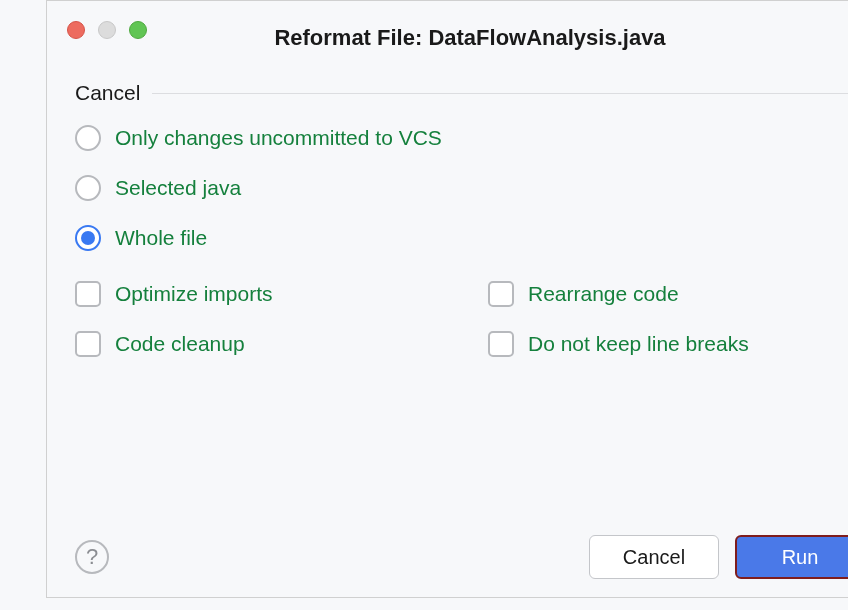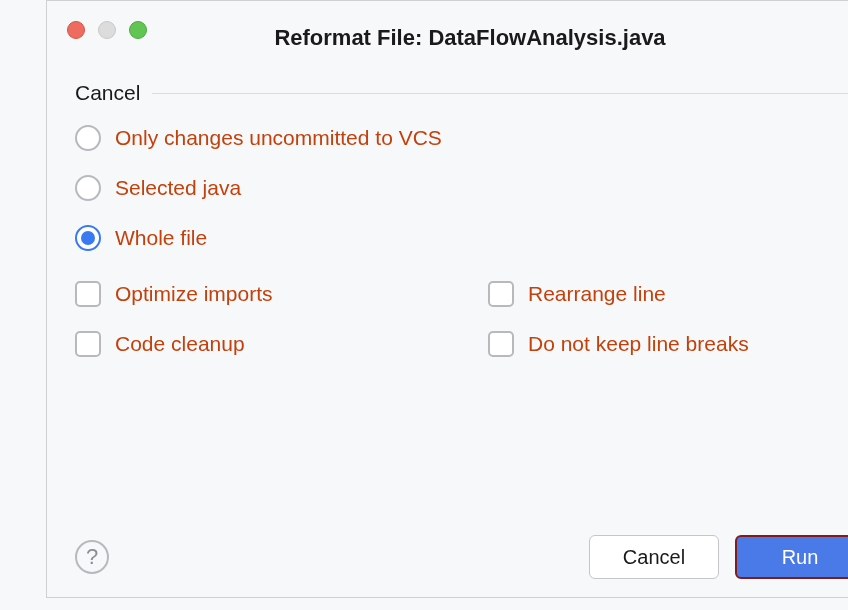--- a/index.html
+++ b/index.html
@@ -109,21 +109,21 @@
     width: 14px;
     height: 14px;
     background: #3979f2;
     border-radius: 50%;
     top: 50%;
     left: 50%;
     transform: translate(-50%, -50%);
   }
   .radio-label, .check-label {
     font-size: 21px;
-    color: #c2410c;
+    color: #15803d;
   }
   .checkbox {
     width: 26px;
     height: 26px;
     border: 2px solid #b7b9bd;
     border-radius: 5px;
     margin-right: 14px;
     flex-shrink: 0;
     background: #fff;
     cursor: pointer;
@@ -229,21 +229,21 @@
     <div class="section">
 
       <div class="options-grid">
         <div class="check-row">
           <div class="checkbox"></div>
           <span class="check-label">Optimize imports</span>
         </div>
 
         <div class="check-row right-col">
           <div class="checkbox"></div>
-          <span class="check-label">Rearrange line</span>
+          <span class="check-label">Rearrange code</span>
         </div>
 
         <div class="check-row">
           <div class="checkbox"></div>
           <span class="check-label">Code cleanup</span>
         </div>
 
         <div class="check-row right-col">
           <div class="checkbox"></div>
           <span class="check-label">Do not keep line breaks</span>

